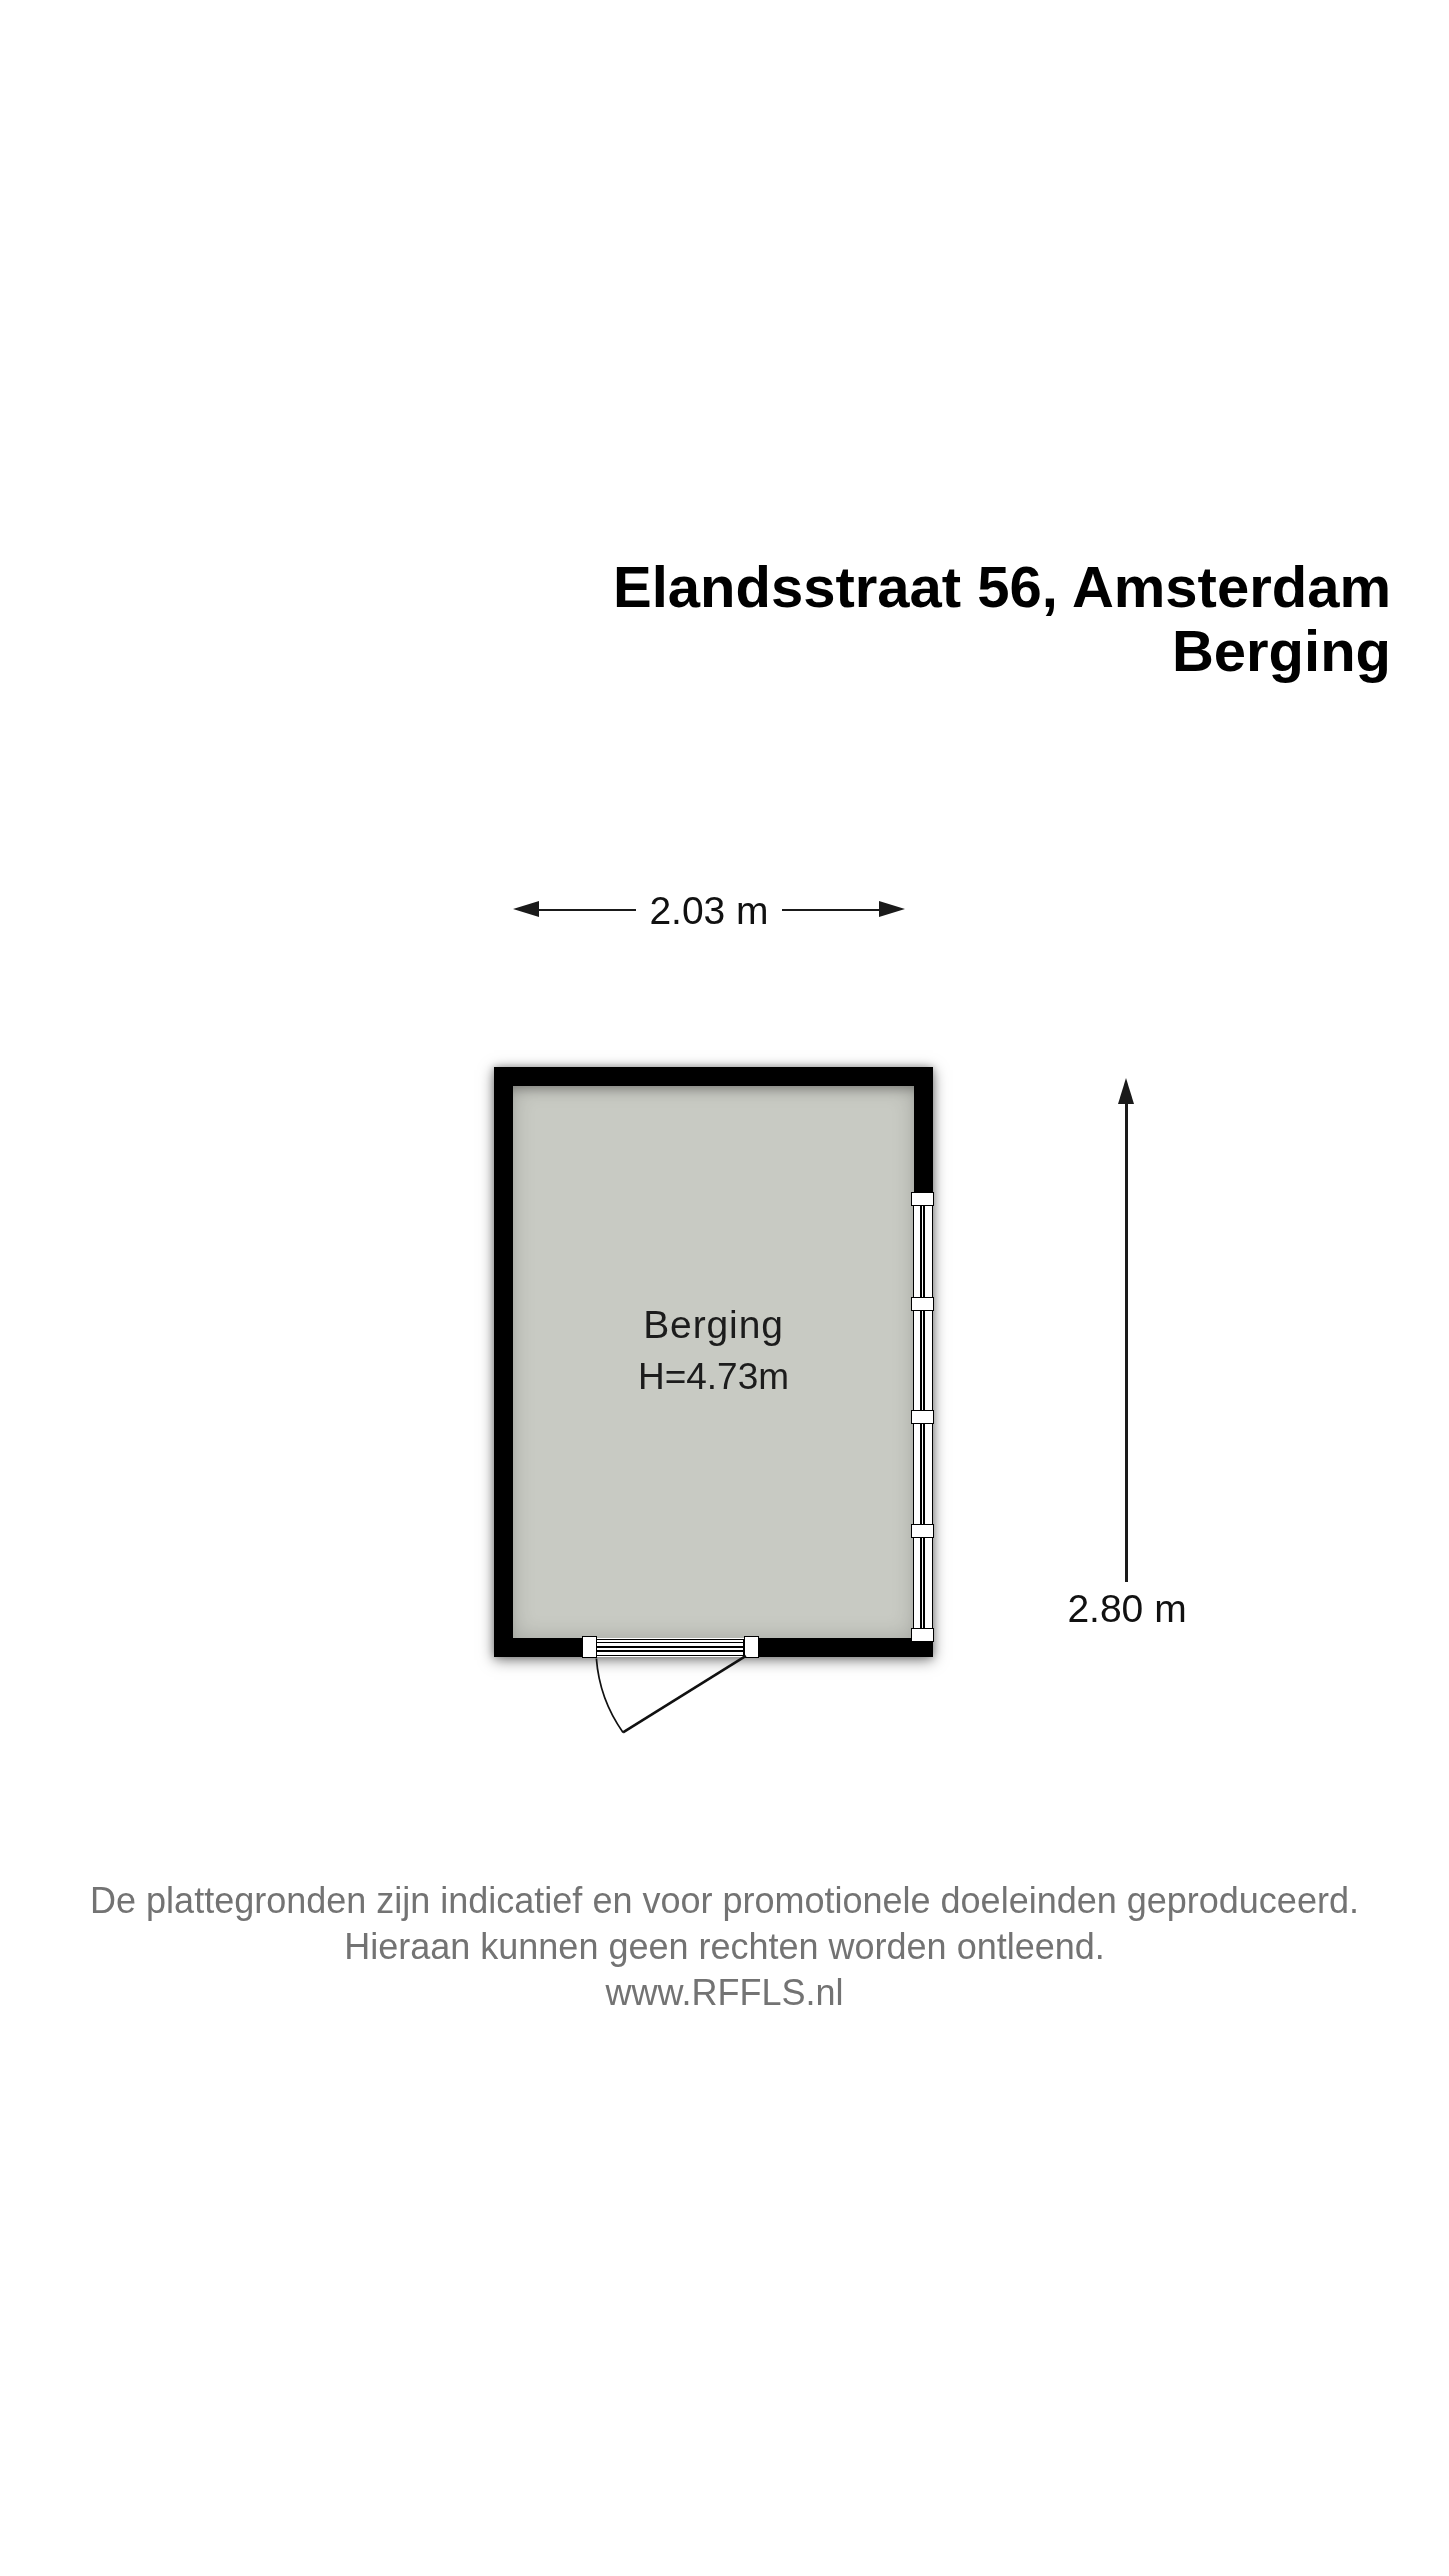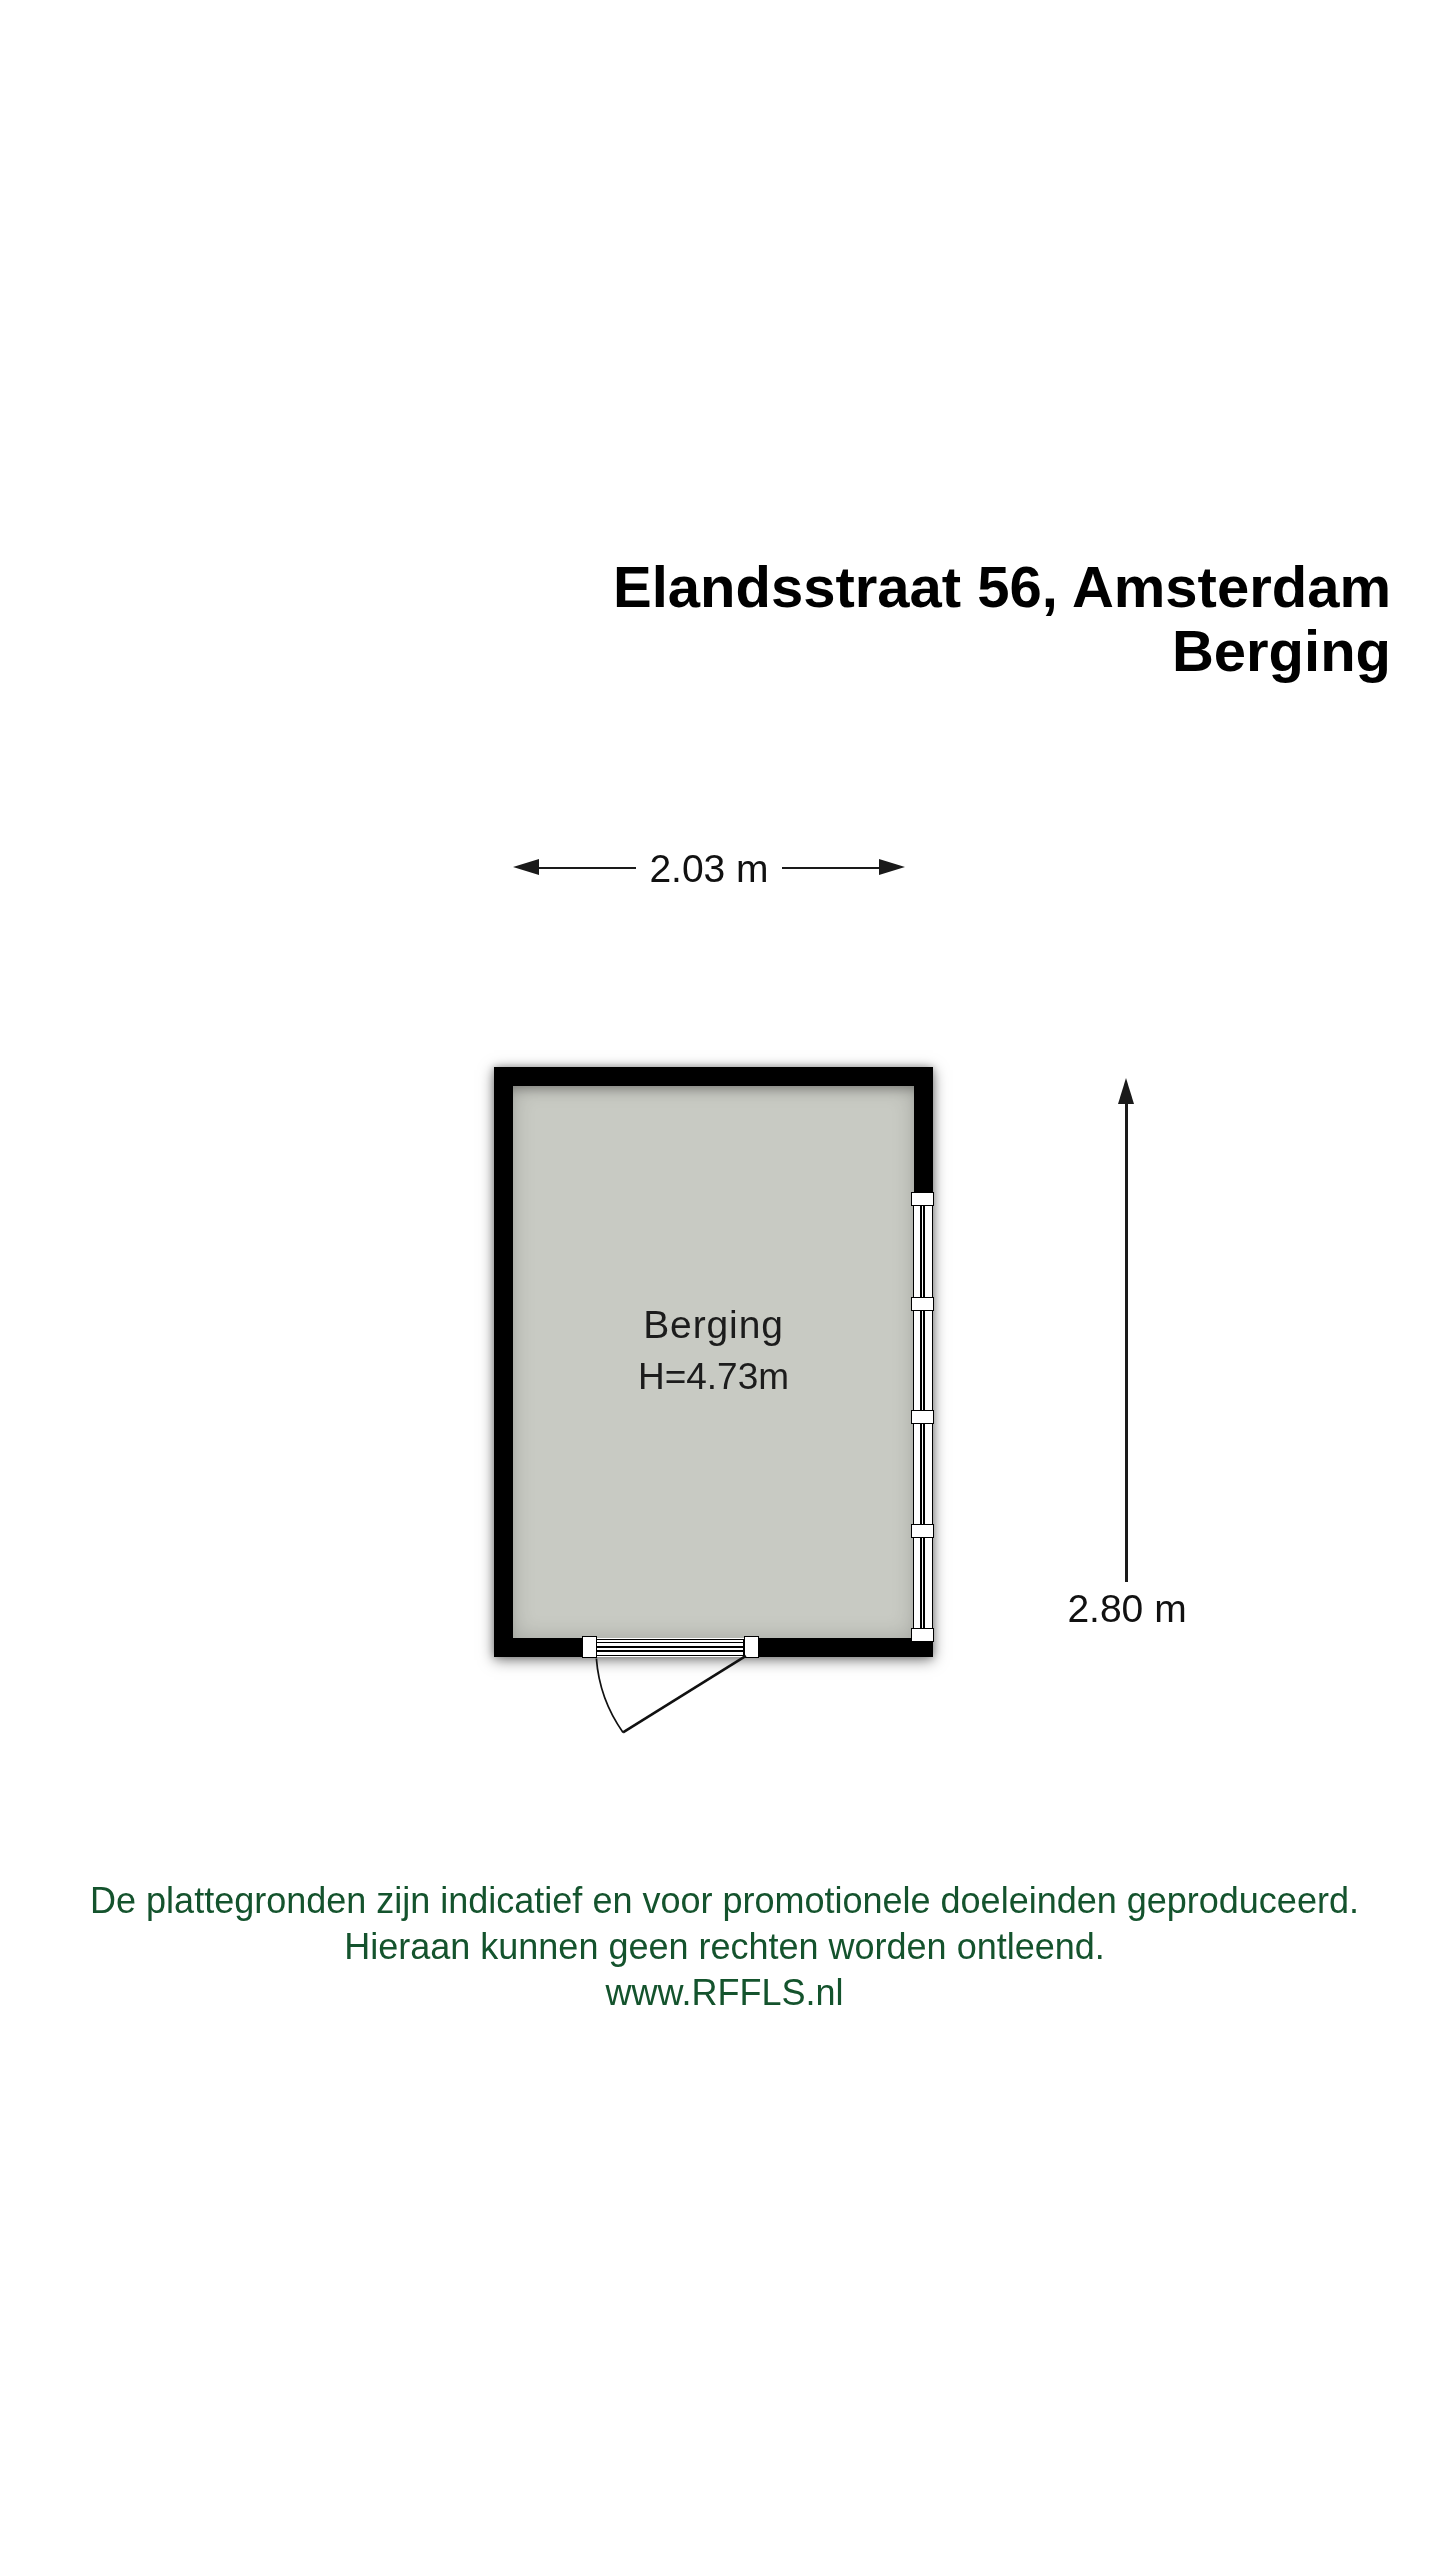--- a/index.html
+++ b/index.html
@@ -4,21 +4,21 @@
 <style>
   * { margin:0; padding:0; box-sizing:border-box; }
   html,body { width:1449px; height:2576px; background:#ffffff; overflow:hidden; position:relative;
               font-family:"Liberation Sans", sans-serif; color:#000; }
 
   
   .title { position:absolute; top:555px; left:0; width:1391px; text-align:right;
            font-size:58px; font-weight:bold; line-height:64px; color:#000; }
 
   
-  .hdim { position:absolute; left:513px; top:846px; width:392px; height:45px;
+  .hdim { position:absolute; left:513px; top:888px; width:392px; height:45px;
           display:flex; align-items:center; justify-content:center; }
   .hdim .dim-line { position:absolute; left:20.6px; right:20.6px; top:20.6px; height:2.6px; background:#1a1a1a; }
   .arrow-w { position:absolute; left:0; top:13px; width:0; height:0;
              border-top:8.6px solid transparent; border-bottom:8.6px solid transparent;
              border-right:26px solid #1a1a1a; }
   .arrow-e { position:absolute; right:0; top:13px; width:0; height:0;
              border-top:8.6px solid transparent; border-bottom:8.6px solid transparent;
              border-left:26px solid #1a1a1a; }
   .dim-label { position:relative; z-index:2; background:#fff; padding:1.7px 13.7px;
                font-size:39px; color:#111; white-space:nowrap; }
@@ -63,21 +63,21 @@
   .swing-svg { position:absolute; left:494px; top:1631px; width:301px; height:116px; }
 
   
   .room-label { position:absolute; left:494px; top:1303px; width:439px; text-align:center; color:#1c1c1c; }
   .room-name  { font-size:39px; line-height:43px; letter-spacing:0.9px; }
   .room-area  { font-size:39px; line-height:43px; letter-spacing:0.9px; }
   .room-height{ font-size:37px; line-height:38px; margin-top:12px; }
 
   
   .footer { position:absolute; top:1878px; left:0; width:1449px; text-align:center;
-            font-size:36px; line-height:46px; color:#14532d; }
+            font-size:36px; line-height:46px; color:#737373; }
 </style>
 </head>
 <body>
 
 <div class="title">
   <div>Elandsstraat 56, Amsterdam</div>
   <div>Berging</div>
 </div>
 
 <div class="hdim">

